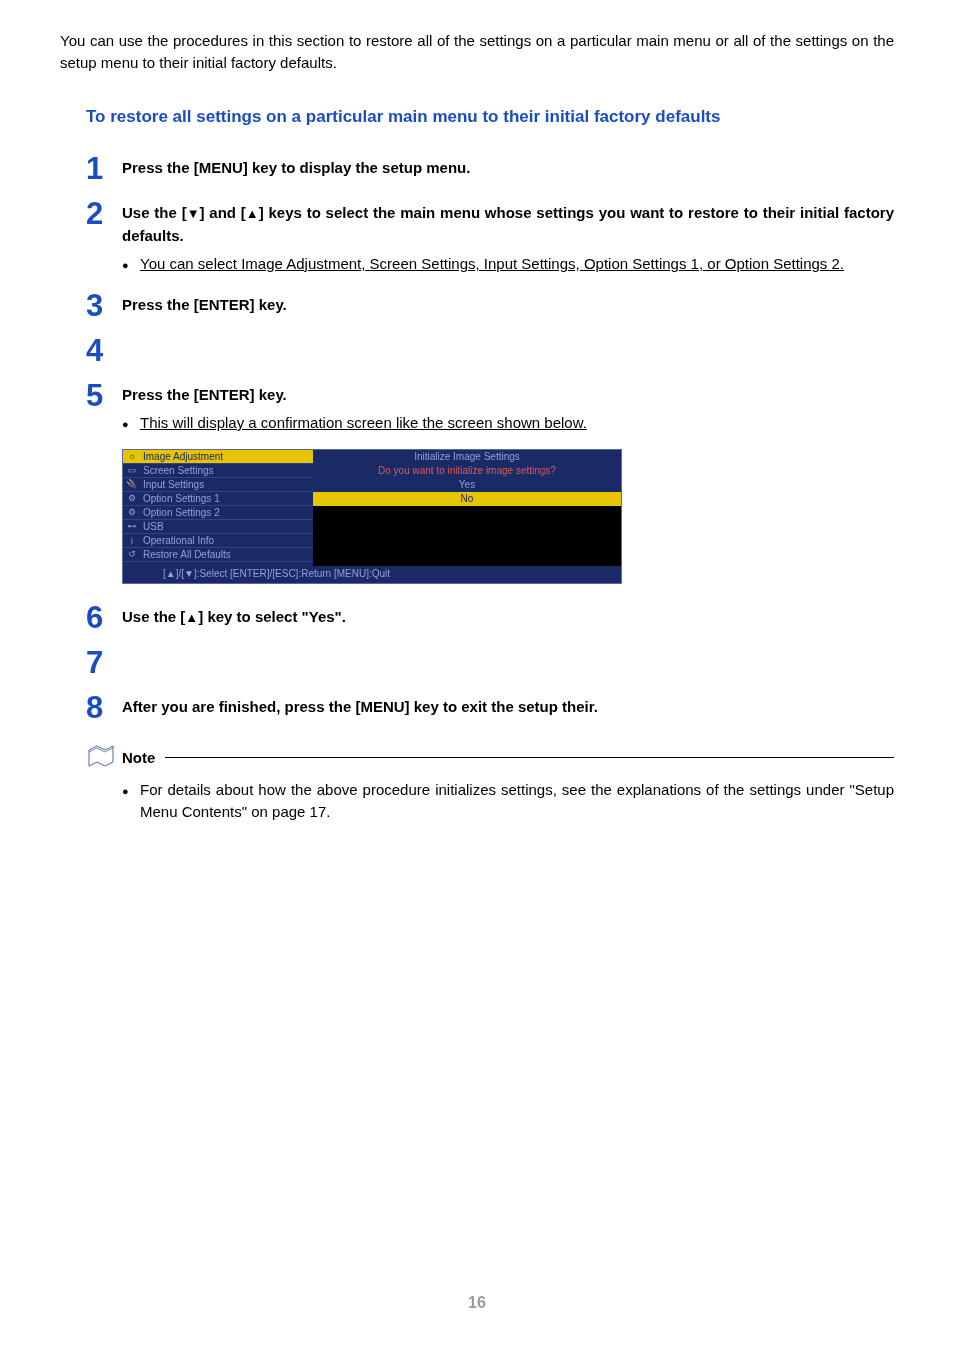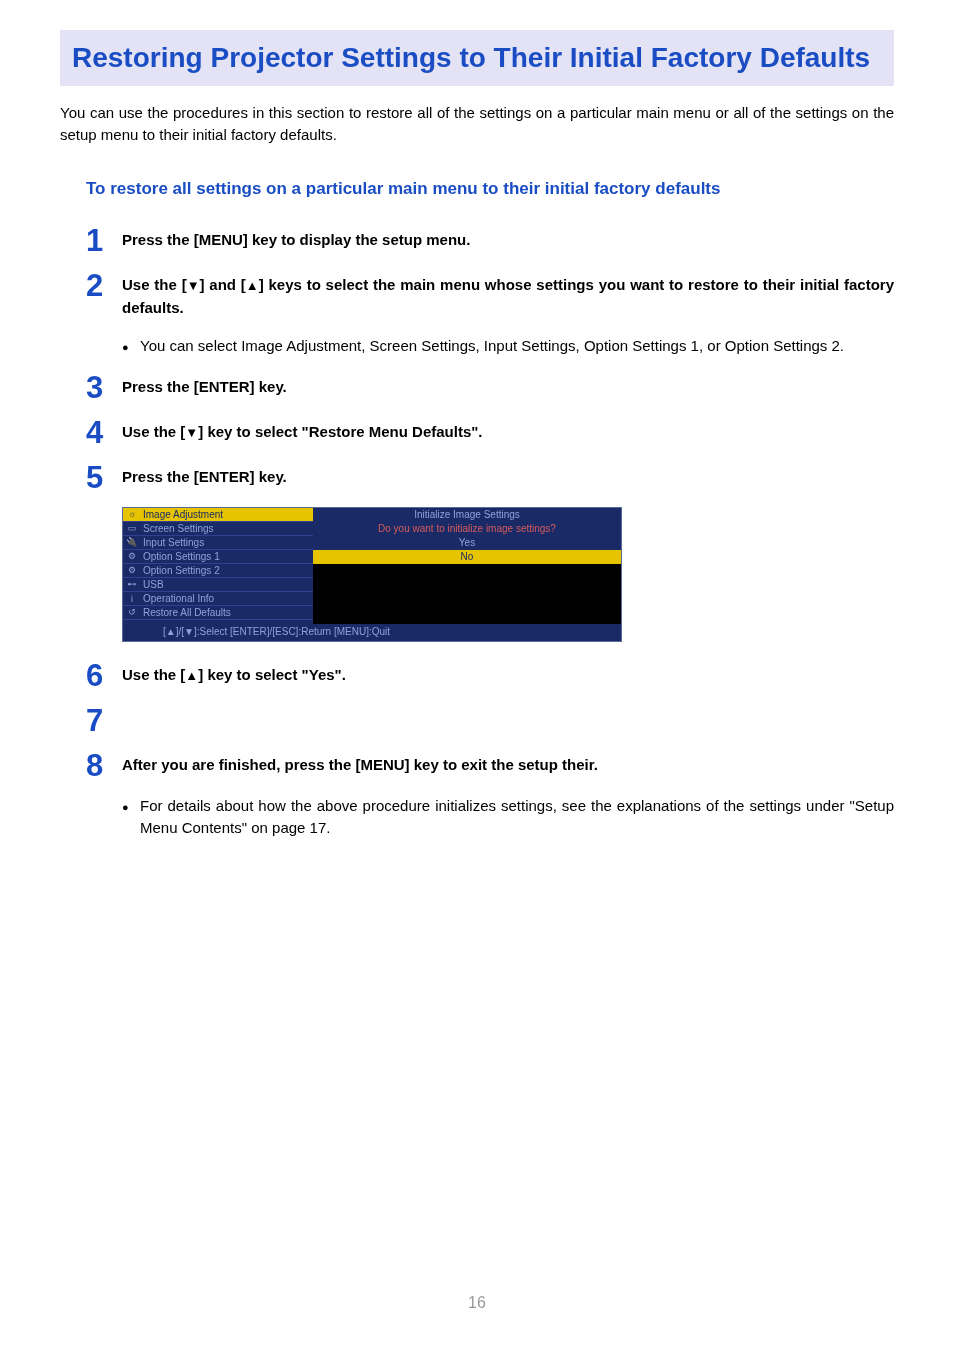--- a/index.html
+++ b/index.html
@@ -67,21 +67,22 @@
     }
     .step-title {
       font-size: 15px;
       font-weight: bold;
       color: #000;
       line-height: 1.5;
       text-align: justify;
     }
     .step-sub {
       list-style: none;
-      margin-top: 16px;
+      margin-top: 6px;
+      text-decoration: underline;
     }
     .step-sub li {
       font-size: 15px;
       color: #000;
       line-height: 1.5;
       position: relative;
       padding-left: 18px;
       text-align: justify;
     }
     .step-sub li::before {
@@ -223,31 +224,28 @@
       top: 4px;
     }
     .page-num {
       position: absolute;
       bottom: 40px;
       left: 0;
       right: 0;
       text-align: center;
       color: #9a9a9a;
       font-size: 16px;
-      font-weight: normal;
+      font-weight: bold;
     }
   </style>
 </head>
 <body>
 
 <div class="page">
 
-  <div class="heading-box">
-    <h1>Restoring Projector Settings to Their Initial Factory Defaults</h1>
-  </div>
 
   <p class="intro">You can use the procedures in this section to restore all of the settings on a particular main menu or all of the settings on the setup menu to their initial factory defaults.</p>
 
   <h2 class="subheading">To restore all settings on a particular main menu to their initial factory defaults</h2>
 
   <div class="step-list">
 
     <div class="step">
       <div class="step-num">1</div>
       <div class="step-body">
@@ -269,31 +267,29 @@
 
     <div class="step">
       <div class="step-num">3</div>
       <div class="step-body">
         <div class="step-title">Press the [ENTER] key.</div>
       </div>
     </div>
 
     <div class="step">
       <div class="step-num">4</div>
-      <div class="step-body">
-        <div class="step-title">
-          <span>Use the [</span><span class="tri-down">▼</span><span>] key to select "Restore Menu Defaults".</span>
-        </div>
-      </div>
     </div>
 
     <div class="step">
       <div class="step-num">5</div>
       <div class="step-body">
         <div class="step-title">Press the [ENTER] key.</div>
+        <ul class="step-sub">
+          <li>This will display a confirmation screen like the screen shown below.</li>
+        </ul>
       </div>
     </div>
 
   </div>
 
   <div class="menu-shot">
     <div class="menu-body">
       <div class="menu-left">
         <div class="mi selected">
             <span class="ic">☼</span>
@@ -358,19 +354,29 @@
 
     <div class="step">
       <div class="step-num">8</div>
       <div class="step-body">
         <div class="step-title">After you are finished, press the [MENU] key to exit the setup their.</div>
       </div>
     </div>
 
   </div>
 
+  <div class="note-row">
+    <span class="note-icon">
+      <svg width="28" height="28" viewBox="0 0 28 28">
+        <path d="M2 6 L10 2 L18 6 L26 2 L26 18 L18 22 L10 18 L2 22 Z" fill="none" stroke="#4a6aa8" stroke-width="1"></path>
+        <path d="M2 8 L10 4 L18 8 L26 4" fill="none" stroke="#4a6aa8" stroke-width="0.8"></path>
+      </svg>
+    </span>
+    <span class="note-label">Note</span>
+    <span class="note-line"></span>
+  </div>
   <ul class="note-list">
     <li>For details about how the above procedure initializes settings, see the explanations of the settings under "Setup Menu Contents" on page 17.</li>
   </ul>
 
 </div>
 
 <div class="page-num">16</div>
 
 </body></html>

